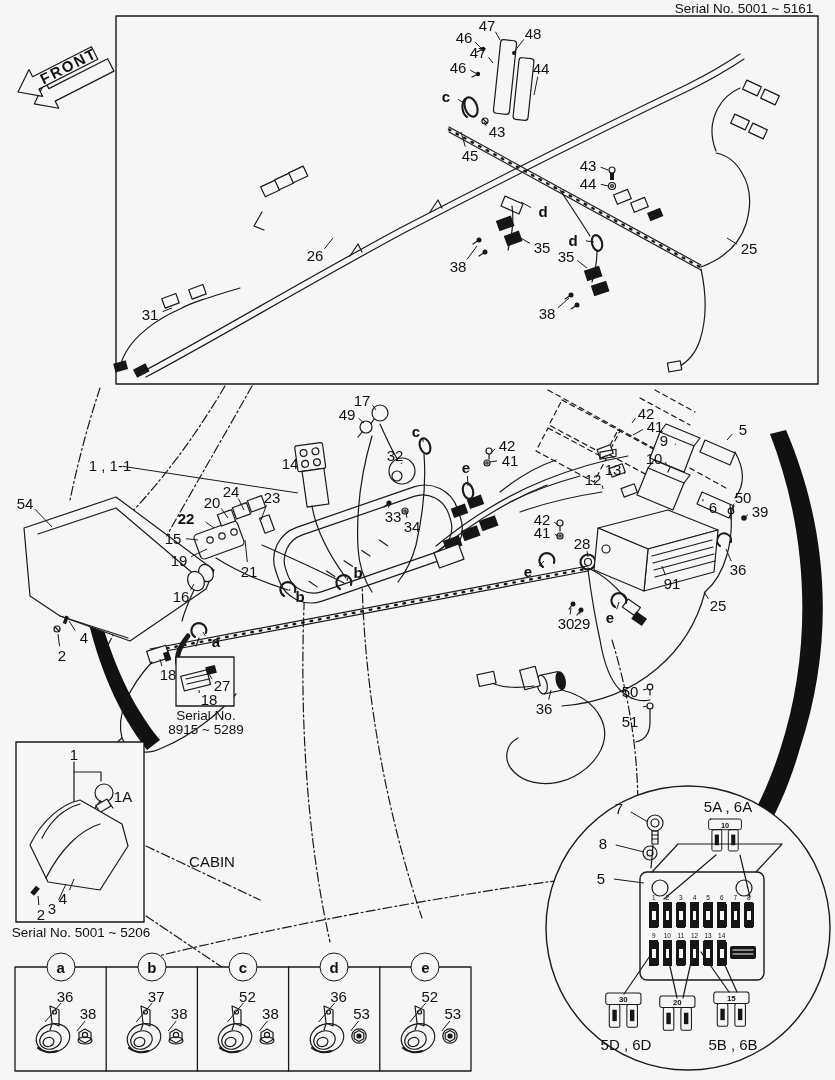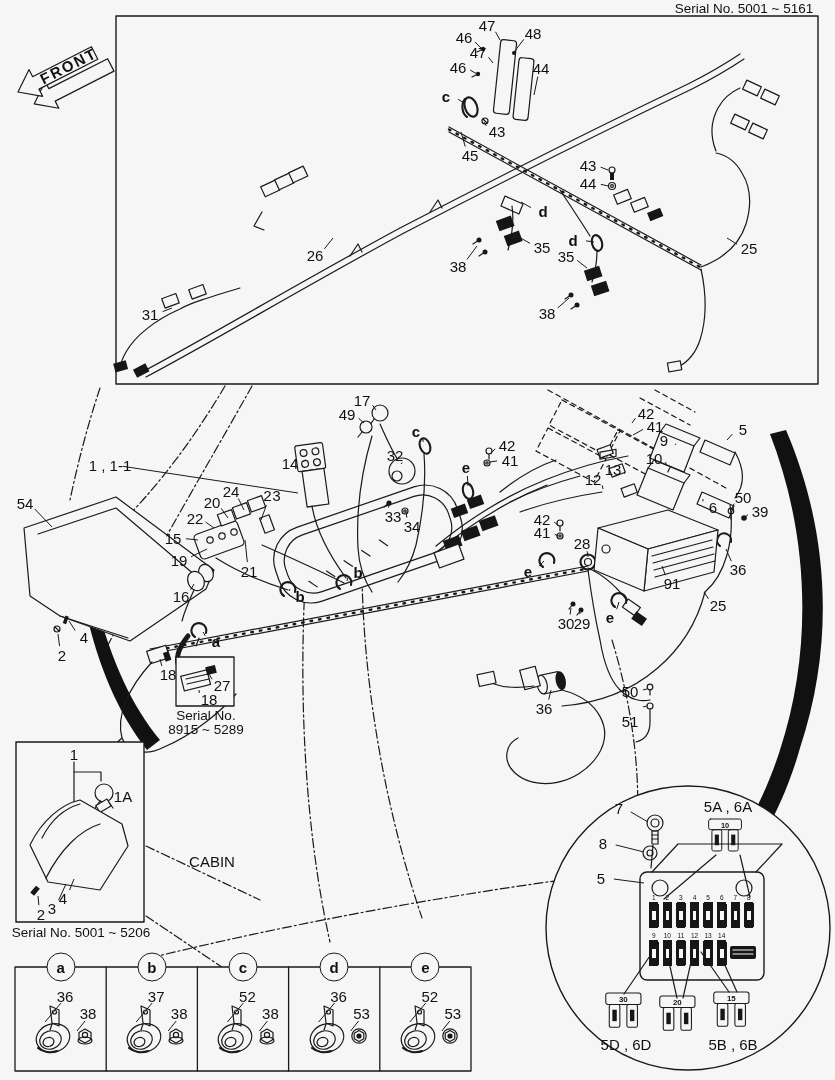--- a/index.html
+++ b/index.html
@@ -534,22 +534,22 @@
       <span class="co" style="left: 749px; top: 248px;">25</span>
       <span class="co" style="left: 362px; top: 400px;">17</span>
       <span class="co" style="left: 347px; top: 414px;">49</span>
       <span class="co" style="left: 290px; top: 463px;">14</span>
       <span class="co" style="left: 395px; top: 455px;">32</span>
       <span class="co b" style="left: 416px; top: 431px;">c</span>
       <span class="co" style="left: 393px; top: 516px;">33</span>
       <span class="co" style="left: 412px; top: 526px;">34</span>
       <span class="co" style="left: 231px; top: 491px;">24</span>
       <span class="co" style="left: 212px; top: 502px;">20</span>
-      <span class="co" style="left: 272px; top: 497px; font-family: Liberation Mono, monospace;">23</span>
-      <span class="co" style="left: 195px; top: 518px;">22</span>
+      <span class="co" style="left: 272px; top: 497px;">23</span>
+      <span class="co" style="left: 186px; top: 518px; font-weight: bold;">22</span>
       <span class="co" style="left: 173px; top: 538px;">15</span>
       <span class="co" style="left: 179px; top: 560px;">19</span>
       <span class="co" style="left: 249px; top: 571px;">21</span>
       <span class="co" style="left: 181px; top: 596px;">16</span>
       <span class="co b" style="left: 300px; top: 596px;">b</span>
       <span class="co b" style="left: 358px; top: 572px;">b</span>
       <span class="co b" style="left: 216px; top: 641px;">a</span>
       <span class="co" style="left: 110px; top: 465px;">1 , 1-1</span>
       <span class="co" style="left: 25px; top: 503px;">54</span>
       <span class="co" style="left: 84px; top: 637px;">4</span>

